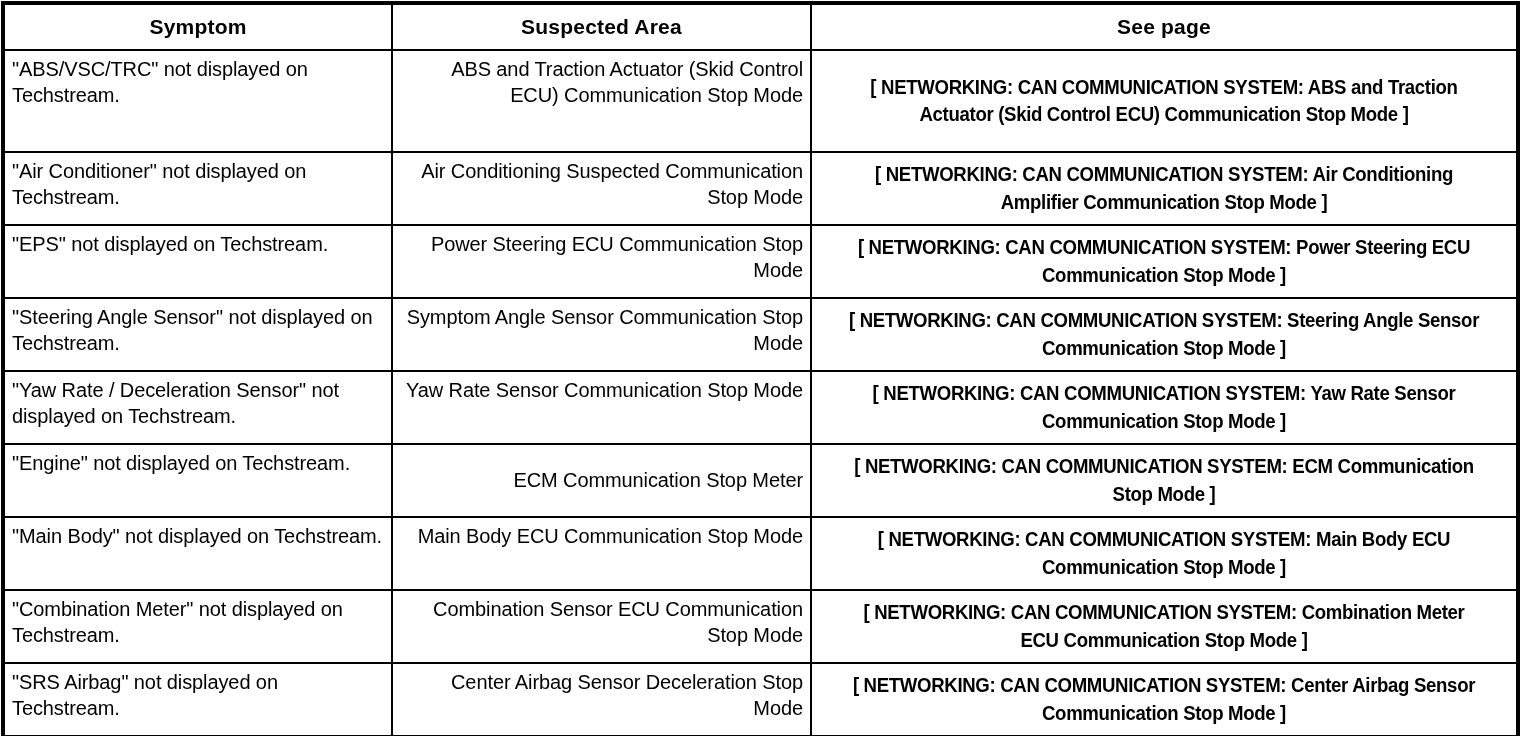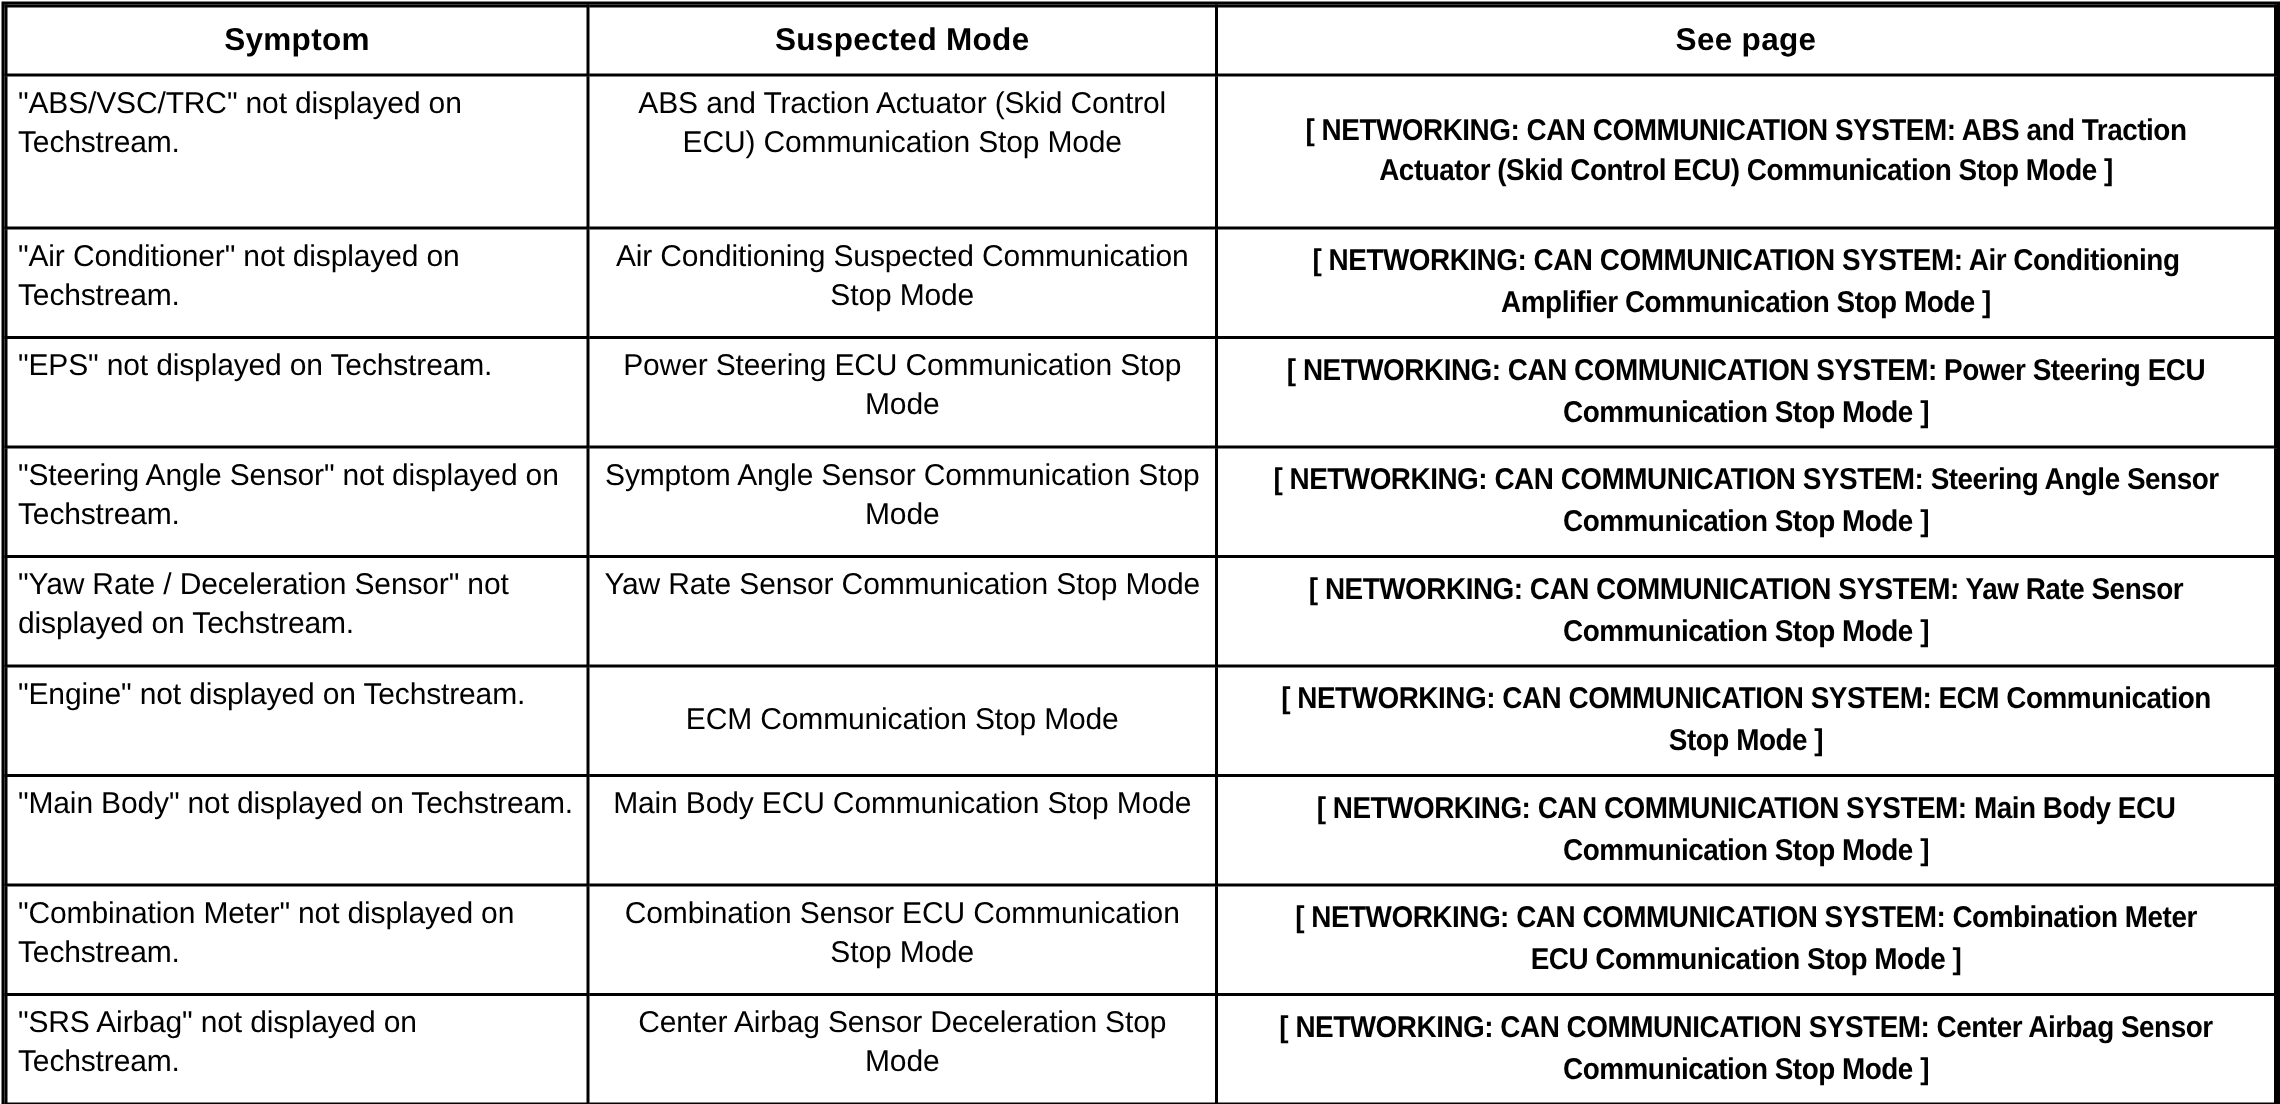--- a/index.html
+++ b/index.html
@@ -65,21 +65,21 @@
     font-size: 20px;
     line-height: 1.32;
   }
 
   td.symptom-cell {
     text-align: left;
     letter-spacing: -0.1px;
   }
 
   td.area-cell {
-    text-align: center;
+    text-align: right;
     letter-spacing: -0.1px;
   }
 
   td.seepage-cell {
     text-align: center;
     vertical-align: middle;
     font-weight: bold;
     font-size: 20px;
     line-height: 1.36;
     letter-spacing: -0.35px;
@@ -104,21 +104,21 @@
   <table class="symptom-table">
     <colgroup>
       <col class="c-symptom">
       <col class="c-area">
       <col class="c-seepage">
     </colgroup>
 
     <thead>
       <tr>
         <th>Symptom</th>
-        <th>Suspected Mode</th>
+        <th>Suspected Area</th>
         <th>See page</th>
       </tr>
     </thead>
 
     <tbody>
 
       <tr class="tall">
         <td class="symptom-cell">"ABS/VSC/TRC" not displayed on Techstream.</td>
         <td class="area-cell">ABS and Traction Actuator (Skid Control ECU) Communication Stop Mode</td>
         <td class="seepage-cell">[ NETWORKING: CAN COMMUNICATION SYSTEM: ABS and Traction Actuator (Skid Control ECU) Communication Stop Mode ]</td>
@@ -143,21 +143,21 @@
       </tr>
 
       <tr>
         <td class="symptom-cell">"Yaw Rate / Deceleration Sensor" not displayed on Techstream.</td>
         <td class="area-cell">Yaw Rate Sensor Communication Stop Mode</td>
         <td class="seepage-cell">[ NETWORKING: CAN COMMUNICATION SYSTEM: Yaw Rate Sensor Communication Stop Mode ]</td>
       </tr>
 
       <tr>
         <td class="symptom-cell">"Engine" not displayed on Techstream.</td>
-        <td class="area-cell centered">ECM Communication Stop Mode</td>
+        <td class="area-cell centered">ECM Communication Stop Meter</td>
         <td class="seepage-cell">[ NETWORKING: CAN COMMUNICATION SYSTEM: ECM Communication Stop Mode ]</td>
       </tr>
 
       <tr>
         <td class="symptom-cell">"Main Body" not displayed on Techstream.</td>
         <td class="area-cell">Main Body ECU Communication Stop Mode</td>
         <td class="seepage-cell">[ NETWORKING: CAN COMMUNICATION SYSTEM: Main Body ECU Communication Stop Mode ]</td>
       </tr>
 
       <tr>

